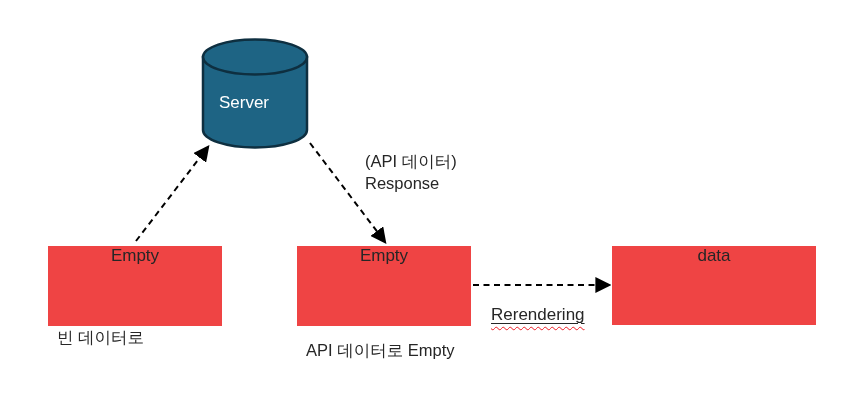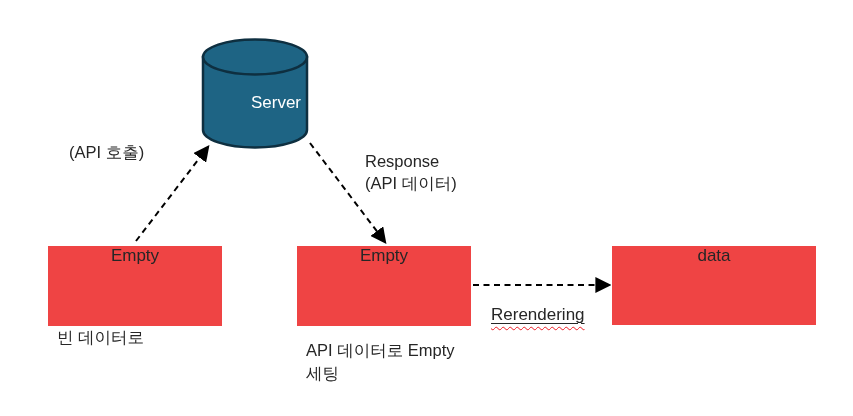--- a/index.html
+++ b/index.html
@@ -25,21 +25,20 @@
     fill: none;
   }
   .server-label {
     position: absolute;
     left: 203px;
     top: 93px;
     width: 82px;
     text-align: center;
     color: #ffffff;
     font-size: 17px;
-    padding-left: 32px;
   }
   .box {
     position: absolute;
     background: #ef4444;
     display: flex;
     align-items: flex-start;
     justify-content: center;
     font-size: 17px;
   }
   #box1 { left: 48px;  top: 246px; width: 174px; height: 80px; }
@@ -92,26 +91,25 @@
     </g>
 
     <line class="dashed-arrow" x1="136" y1="241" x2="208" y2="147" marker-end="url(#arrowhead)"></line>
     <line class="dashed-arrow" x1="310" y1="143" x2="385" y2="242" marker-end="url(#arrowhead)"></line>
     <line class="dashed-arrow" x1="473" y1="285" x2="609" y2="285" marker-end="url(#arrowhead)"></line>
   </svg>
 
   <div class="server-label">Server</div>
 
   <div class="edge-label" id="request-label">
-    <div>(API 호출)</div>
   </div>
 
   <div class="edge-label" id="response-label">
+    <div>(API 데이터)</div>
     <div>Response</div>
-    <div>(API 데이터)</div>
   </div>
 
   <div class="edge-label" id="rerendering-label">
     <span class="wavy-underline"><span class="solid-underline">Rerendering</span></span>
   </div>
 
   <div class="box" id="box1">
     <span>Empty</span>
   </div>
   <div class="box" id="box2">
@@ -119,16 +117,15 @@
   </div>
   <div class="box" id="box3">
     <span>data</span>
   </div>
 
   <div class="caption" id="caption1">
     <div>빈 데이터로</div>
   </div>
   <div class="caption" id="caption2">
     <div>API 데이터로 Empty</div>
-    <div>세팅</div>
   </div>
 
 </div>
 
 </body></html>

